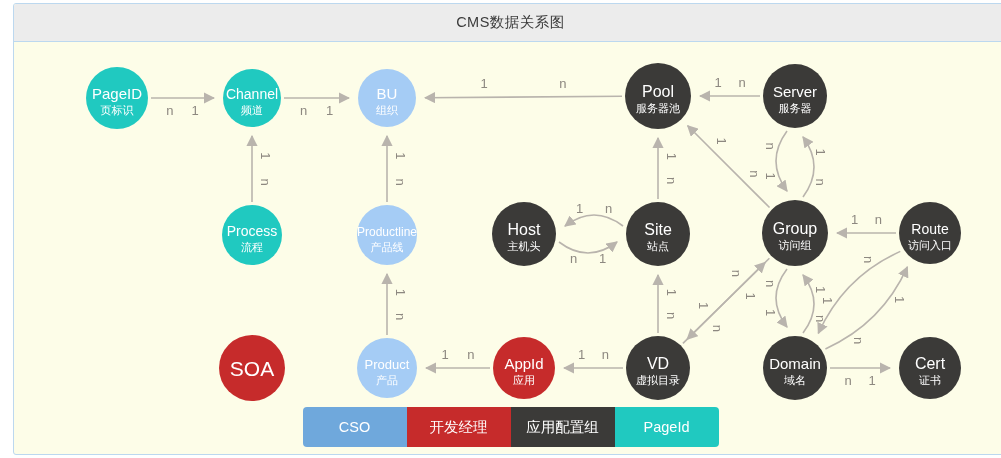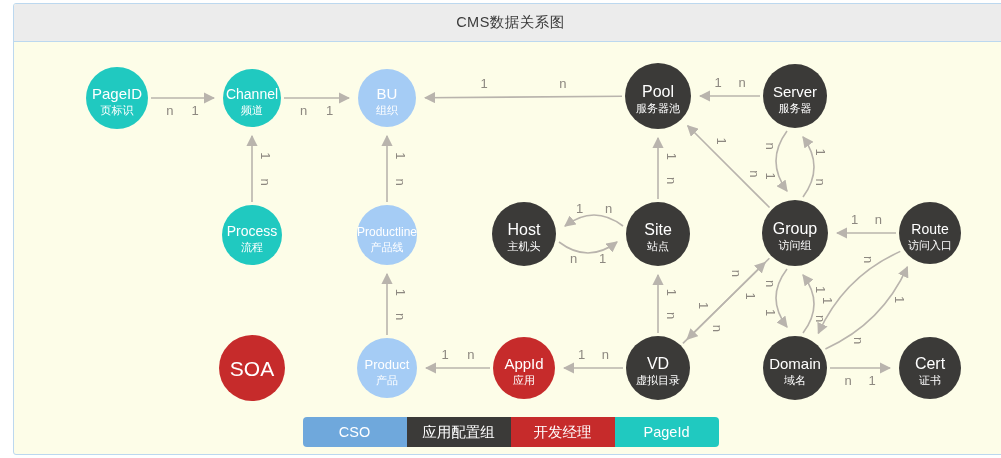--- a/index.html
+++ b/index.html
@@ -80,21 +80,21 @@
     position: absolute;
     left: 0;
     bottom: 8px;
     width: 993px;
     display: flex;
     justify-content: center;
     gap: 0px;
   }
   .legend-item {
     min-width: 104px;
-    height: 30px;
+    height: 40px;
     display: flex;
     align-items: center;
     justify-content: center;
     color: #ffffff;
     font-size: 14.5px;
     box-sizing: border-box;
     padding: 0 14px;
   }
   .legend-item.first { border-radius: 4px 0 0 4px; }
   .legend-item.last  { border-radius: 0 4px 4px 0; }
@@ -277,25 +277,25 @@
               <text x="916" y="327" class="node-label-main" font-size="16">Cert</text>
               <text x="916" y="342" class="node-label-sub">证书</text>
             </g>
           </g>
       </svg>
 
       <div class="legend" id="legend">
           <div class="legend-item first" style="background: rgb(111, 168, 220);">
             <span>CSO</span>
           </div>
+          <div class="legend-item" style="background: rgb(198, 43, 43);">
+            <span>开发经理</span>
+          </div>
           <div class="legend-item" style="background: rgb(59, 58, 56);">
             <span>应用配置组</span>
-          </div>
-          <div class="legend-item" style="background: rgb(198, 43, 43);">
-            <span>开发经理</span>
           </div>
           <div class="legend-item last" style="background: rgb(32, 201, 192);">
             <span>PageId</span>
           </div>
         </div>
     </div>
 
   </div>
 </div>
 

